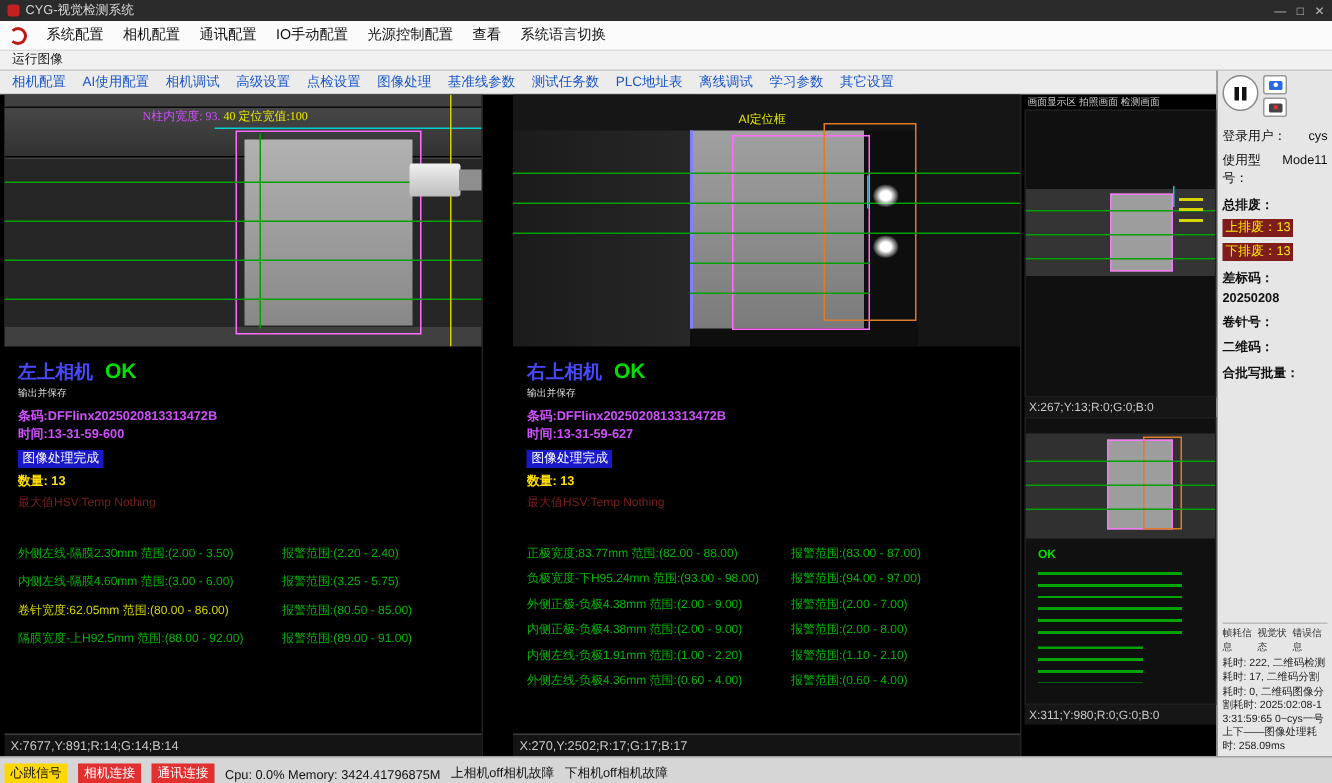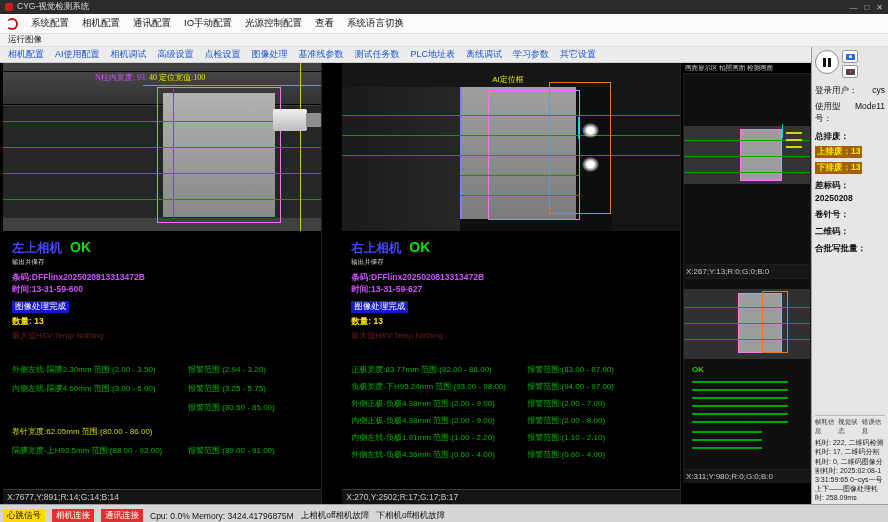--- a/index.html
+++ b/index.html
@@ -41,21 +41,21 @@
   .res-ok { color: #00e000; font-weight: bold; font-size: 14px; }
   .res-sub { color: #ddd; font-size: 6.5px; margin: 1px 0 4px; }
   .res-magenta { color: #d050ff; font-size: 8.5px; font-weight: bold; line-height: 12px; }
   .res-proc { display: inline-block; background: #1818c8; color: #fff; font-size: 8.5px; padding: 0 3px; margin: 2px 0; }
   .res-count { color: #ffe000; font-size: 8.5px; font-weight: bold; margin-top: 1px; }
   .res-hsv { color: #7a1f1f; font-size: 8px; margin-top: 2px; }
   .rows { margin-top: 24px; }
   .mrow { display: flex; font-size: 8px; color: #00b400; margin-bottom: 9px; line-height: 10px; }
   .v-right .mrow { margin-bottom: 7px; }
   .mrow .mname { width: 176px; flex: none; }
-  .mrow.warn .mname { color: #d6d600; margin-top: 24px; }
+  .mrow.warn .mname { color: #d6d600; }
   .coordline { height: 15px; flex: none; background: #141414; border-top: 1px solid #3c3c3c; color: #c8c8c8; font-size: 8.5px; display: flex; align-items: center; padding-left: 4px; font-family: "Liberation Sans", sans-serif; }
 
   
   .thumbcol { width: 128px; margin-left: 2px; display: flex; flex-direction: column; flex: none; }
   .thumbheader { height: 10px; color: #cfcfcf; font-size: 6.5px; display: flex; align-items: center; padding-left: 2px; flex: none; white-space: nowrap; overflow: hidden; }
   .thumb { height: 192px; position: relative; background: #101010; overflow: hidden; flex: none; border: 1px solid #1e1e1e; }
   .thumbcoord { height: 13px; background: #161616; color: #c8c8c8; font-size: 8px; display: flex; align-items: center; padding-left: 3px; flex: none; }
   .minitext { position: absolute; background: repeating-linear-gradient(180deg, rgba(0,190,0,.85) 0 2px, transparent 2px 8px); }
 
   
@@ -65,21 +65,21 @@
   .btn-circle i { width: 3px; height: 9px; background: #111; }
   .sb-sq-col { display: flex; flex-direction: column; gap: 2px; }
   .btn-sq { width: 16px; height: 13px; background: #fff; border: 1px solid #999; border-radius: 2px; display: flex; align-items: center; justify-content: center; }
   .cam { width: 9px; height: 6px; background: #2a6adf; border-radius: 1px; position: relative; }
   .cam::after { content: ""; position: absolute; left: 3px; top: 1.5px; width: 3px; height: 3px; border-radius: 50%; background: #fff; }
   .cam.cam-red { background: #444; }
   .cam.cam-red::after { background: #e03030; }
   .sb-row { display: flex; justify-content: space-between; margin: 2px 0; }
   .sb-label-b { font-weight: bold; margin: 4px 0 1px; }
   .sb-val-b { font-weight: bold; margin-bottom: 2px; }
-  .rej { background: #a16207; color: #ffe800; font-size: 8.5px; padding: 0 2px; margin: 2px 0; width: max-content; max-width: 70px; font-weight: bold; }
+  .rej { background: #7f1d1d; color: #ffe800; font-size: 8.5px; padding: 0 2px; margin: 2px 0; width: max-content; max-width: 70px; }
   .sb-info { margin-top: auto; border-top: 1px solid #bbb; padding-top: 2px; }
   .sb-tabs { display: flex; justify-content: space-between; font-size: 6.5px; color: #333; margin-bottom: 2px; }
   .sb-infotext { font-size: 7px; line-height: 1.3; color: #222; word-break: break-all; }
 
   
   .statusbar { height: 22px; background: #d6d6d6; border-top: 1px solid #a0a0a0; display: flex; align-items: center; gap: 7px; padding: 0 3px; font-size: 8.5px; color: #111; flex: none; }
   .badge { padding: 1px 4px; font-size: 8.5px; }
   .badge.yellow { background: #ffd800; color: #111; }
   .badge.red { background: #e03030; color: #fff; }
 
@@ -164,21 +164,21 @@
             </div>
             <div class="res-sub">输出并保存</div>
             <div class="res-magenta">条码:DFFlinx2025020813313472B</div>
             <div class="res-magenta">时间:13-31-59-600</div>
             <div><span class="res-proc">图像处理完成</span></div>
             <div class="res-count">数量: 13</div>
             <div class="res-hsv">最大值HSV:Temp Nothing</div>
             <div class="rows">
               <div class="mrow">
                   <span class="mname">外侧左线-隔膜2.30mm 范围:(2.00 - 3.50)</span>
-                  <span>报警范围:(2.94 - 3.20)</span>
+                  <span>报警范围:(2.20 - 2.40)</span>
                 </div>
               <div class="mrow">
                   <span class="mname">内侧左线-隔膜4.60mm 范围:(3.00 - 6.00)</span>
                   <span>报警范围:(3.25 - 5.75)</span>
                 </div>
               <div class="mrow warn">
                   <span class="mname">卷针宽度:62.05mm 范围:(80.00 - 86.00)</span>
                   <span>报警范围:(80.50 - 85.00)</span>
                 </div>
               <div class="mrow">

